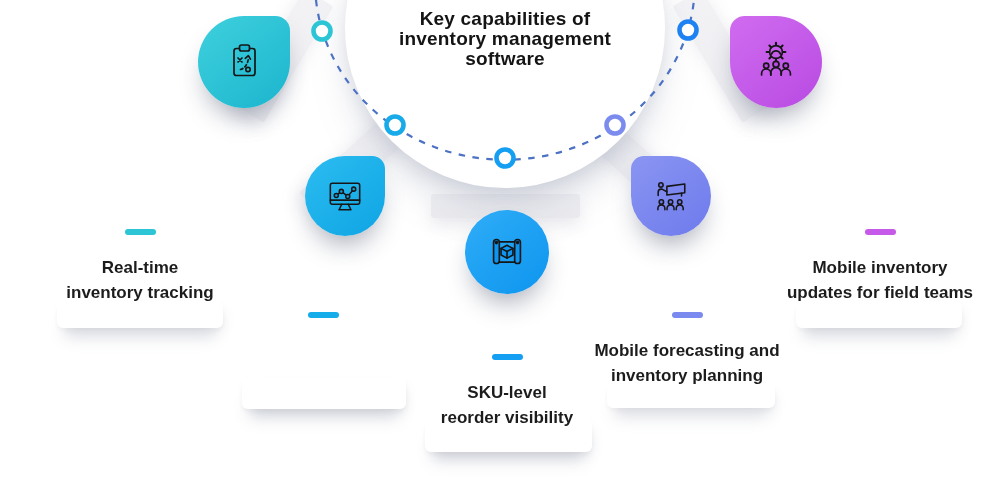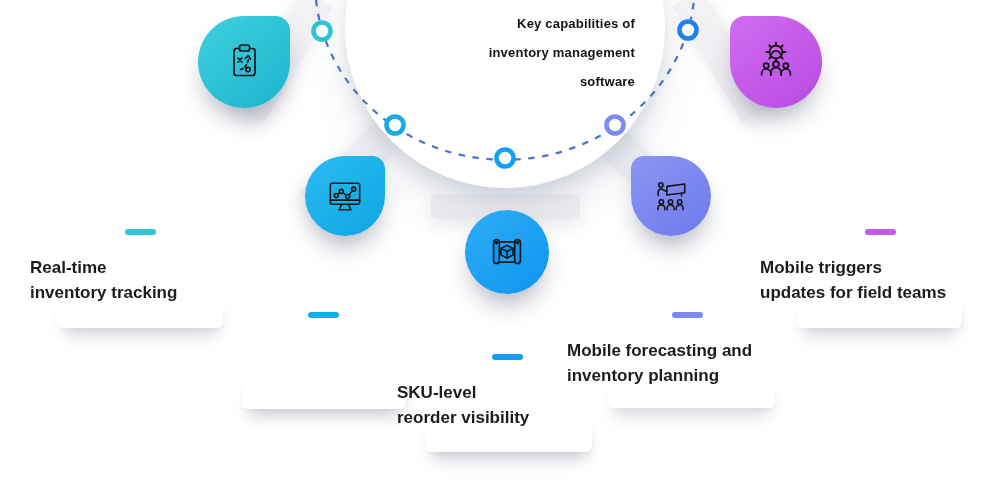--- a/index.html
+++ b/index.html
@@ -9,21 +9,21 @@
   }
   
   .disc{
     position:absolute;left:345px;top:-132px;width:320px;height:320px;border-radius:50%;
     background:#ffffff;
     box-shadow:0 24px 42px -10px rgba(120,130,155,.35), 0 6px 16px rgba(120,130,155,.12);
     z-index:3;
   }
   .title{
     position:absolute;left:375px;top:9px;width:260px;z-index:4;
-    text-align:right;font-size:13px;line-height:29px;font-weight:700;color:#141414;
+    text-align:center;font-size:19px;line-height:20px;font-weight:700;color:#141414;
     white-space:pre-line;letter-spacing:.2px;
   }
   
   .blade{
     position:absolute;background:linear-gradient(180deg,#f3f3f6,#ececf0);
     border-radius:3px;box-shadow:0 8px 16px rgba(140,145,165,.16);z-index:2;
   }
   .blade1{left:267px;top:-12px;width:34px;height:136px;transform:rotate(31deg);}
   .blade2{left:342px;top:96px;width:34px;height:131px;transform:rotate(48deg);}
   .blade3{left:431px;top:194px;width:149px;height:24px;}
@@ -51,21 +51,21 @@
     box-shadow:0 3px 4px rgba(0,0,0,.03),
                0 16px 16px -8px rgba(120,126,150,.30),
                4px 6px 12px -4px rgba(120,126,150,.14);
   }
   .card1{left:57px;top:301px;width:166px;height:27px;}
   .card2{left:242px;top:377px;width:164px;height:32px;}
   .card3{left:425px;top:419px;width:167px;height:33px;}
   .card4{left:607px;top:383px;width:168px;height:25px;}
   .card5{left:796px;top:301px;width:166px;height:27px;}
   
-  .label{position:absolute;z-index:7;}
+  .label{position:absolute;z-index:7;text-align:center;}
   .label .dash{display:block;margin:0 auto 20px auto;width:31px;height:5.5px;border-radius:3px;}
   .label .txt{
     font-size:17px;line-height:25px;font-weight:700;color:#1c1c1c;white-space:pre-line;
   }
   .label1{left:30px;top:229px;width:220px;}
   .label2{left:213px;top:312px;width:220px;}
   .label2 .dash{margin-bottom:13px;}
   .label3{left:397px;top:354px;width:220px;}
   .label4{left:567px;top:312px;width:240px;}
   .label5{left:760px;top:229px;width:240px;}
@@ -180,17 +180,17 @@
     <div class="txt">SKU-level
 reorder visibility</div>
   </div>
   <div class="label label4">
     <span class="dash" style="background: rgb(123, 138, 238);"></span>
     <div class="txt">Mobile forecasting and
 inventory planning</div>
   </div>
   <div class="label label5">
     <span class="dash" style="background: rgb(197, 90, 233);"></span>
-    <div class="txt">Mobile triggers
+    <div class="txt">Mobile inventory
 updates for field teams</div>
   </div>
 
 </div>
 
 </body></html>

